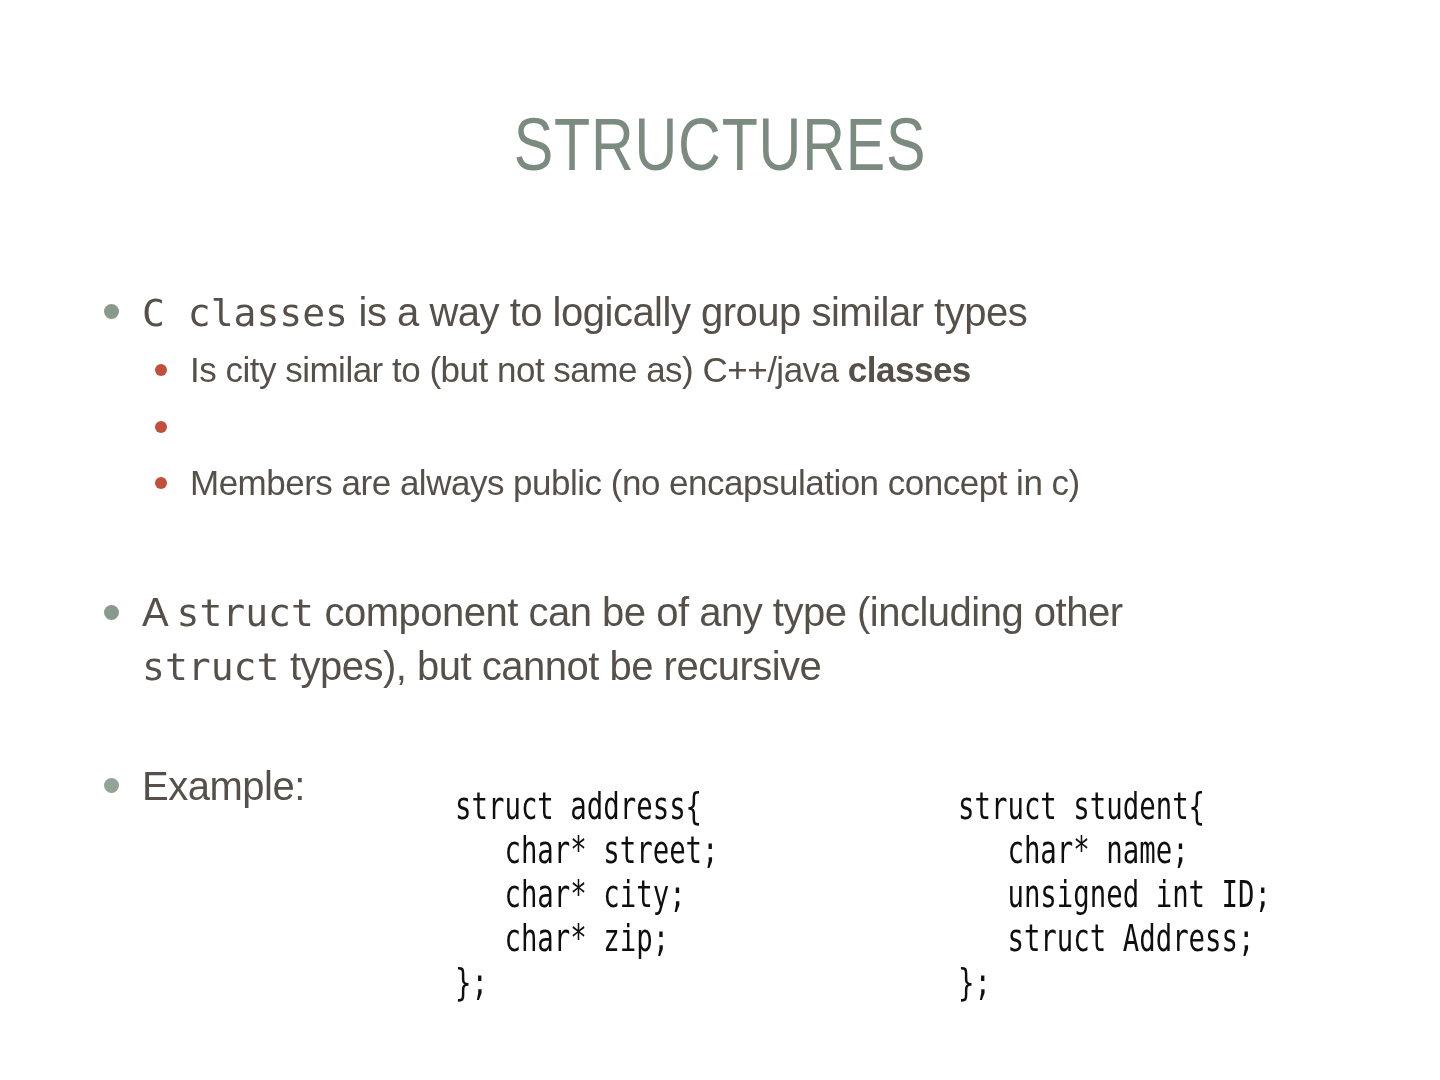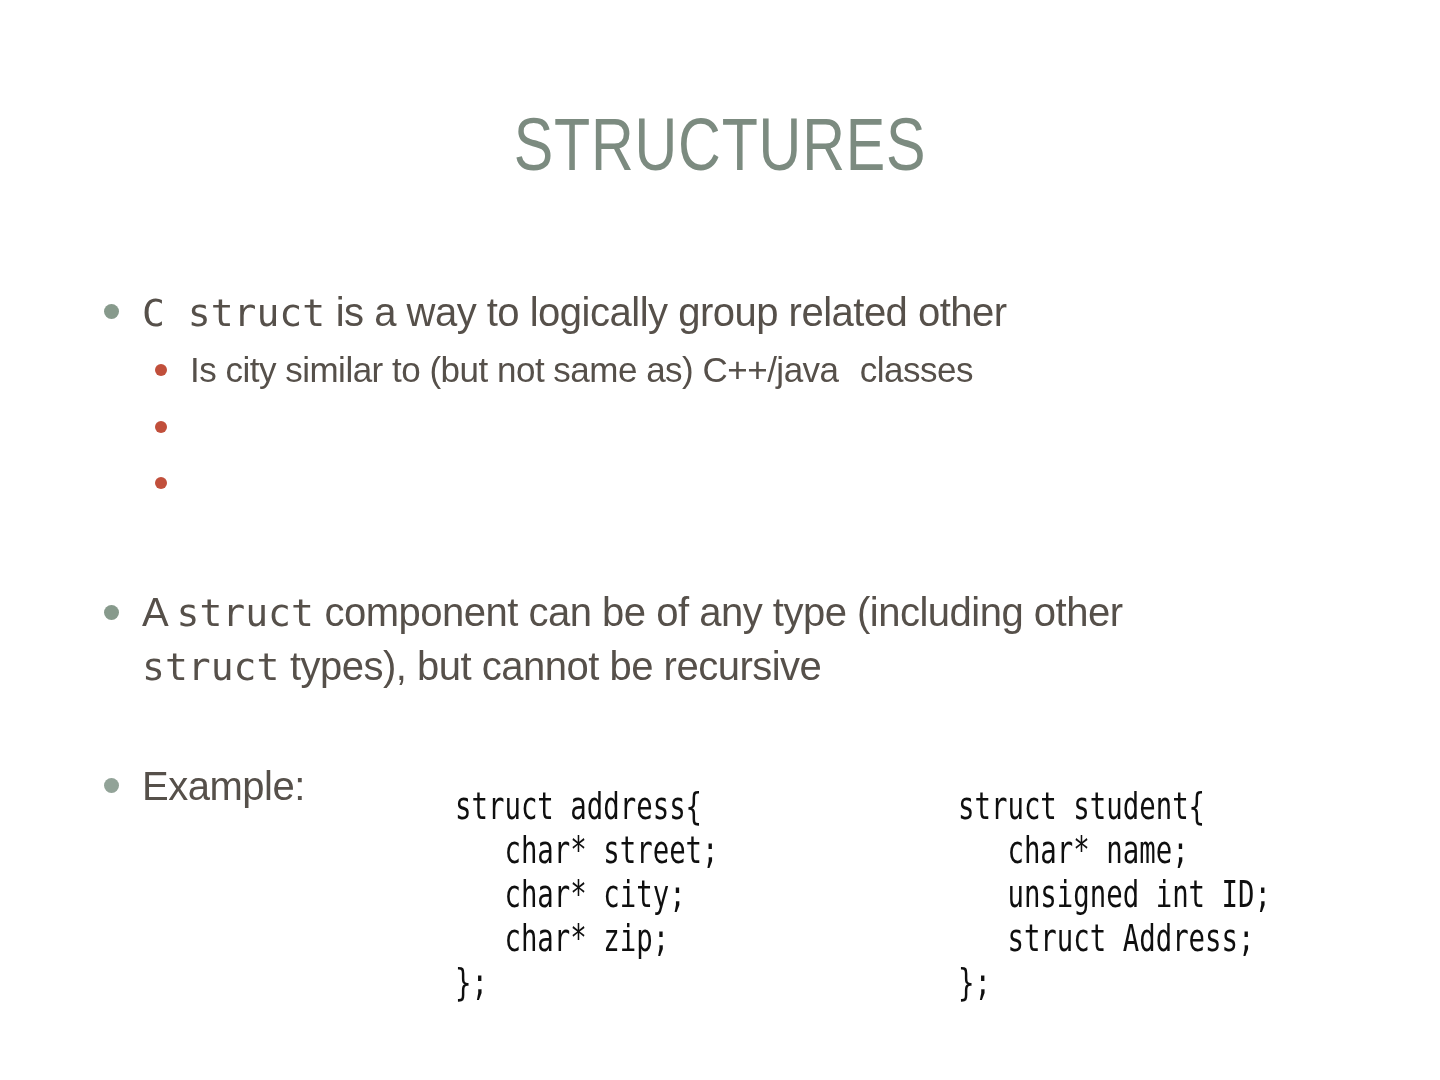--- a/index.html
+++ b/index.html
@@ -33,21 +33,21 @@
   .txt-main { font-size: 40px; line-height: 50px; letter-spacing: -0.5px; }
   .txt-sub  { font-size: 35px; line-height: 42px; letter-spacing: -0.5px; }
   .txt-main2 { font-size: 40px; line-height: 53px; letter-spacing: -0.5px; }
 
   .code-inline {
     font-family: "DejaVu Sans Mono", monospace;
     font-size: 0.95em;
     letter-spacing: 0;
   }
   .it { }
-  .bd { font-weight: 400; margin-left: 12px; }
+  .bd { font-weight: 700; }
 
   .codeblock {
     position: absolute;
     margin: 0;
     font-family: "DejaVu Sans Mono", monospace;
     font-size: 38px; line-height: 44px;
     color: #0f0f0f;
     white-space: pre;
     transform: scaleX(0.72);
     transform-origin: left top;
@@ -57,40 +57,41 @@
 <body>
 
 <div class="slide">
 
   <h1 class="title">STRUCTURES</h1>
 
   <div class="row" style="top:287px; width:1260px;">
     <span class="gutter-main">
       <span class="dot dot-main"></span>
     </span>
-    <p class="txt txt-main"><span class="code-inline">C struct</span><span> is a way to </span><span class="it">logically</span><span> group related other</span></p>
+    <p class="txt txt-main"><span class="code-inline">C classes</span><span> is a way to </span><span class="it">logically</span><span> group similar types</span></p>
   </div>
 
   <div class="row" style="top:349px; left:152px; width:1230px;">
     <span class="gutter-sub">
       <span class="dot dot-sub"></span>
     </span>
     <p class="txt txt-sub"><span>Is city similar to (but not same as) C++/java </span><span class="bd">classes</span></p>
   </div>
 
   <div class="row" style="top:406px; left:152px; width:1230px;">
     <span class="gutter-sub">
       <span class="dot dot-sub"></span>
     </span>
   </div>
 
   <div class="row" style="top:462px; left:152px; width:1230px;">
     <span class="gutter-sub">
       <span class="dot dot-sub"></span>
     </span>
+    <p class="txt txt-sub">Members are always public (no encapsulation concept in c)</p>
   </div>
 
   <div class="row" style="top:761px; width:500px;">
     <span class="gutter-main">
       <span class="dot dot-main" style="background:#92a398;"></span>
     </span>
     <p class="txt txt-main">Example:</p>
   </div>
 
   <div class="row" style="top:586px; width:1280px;">

